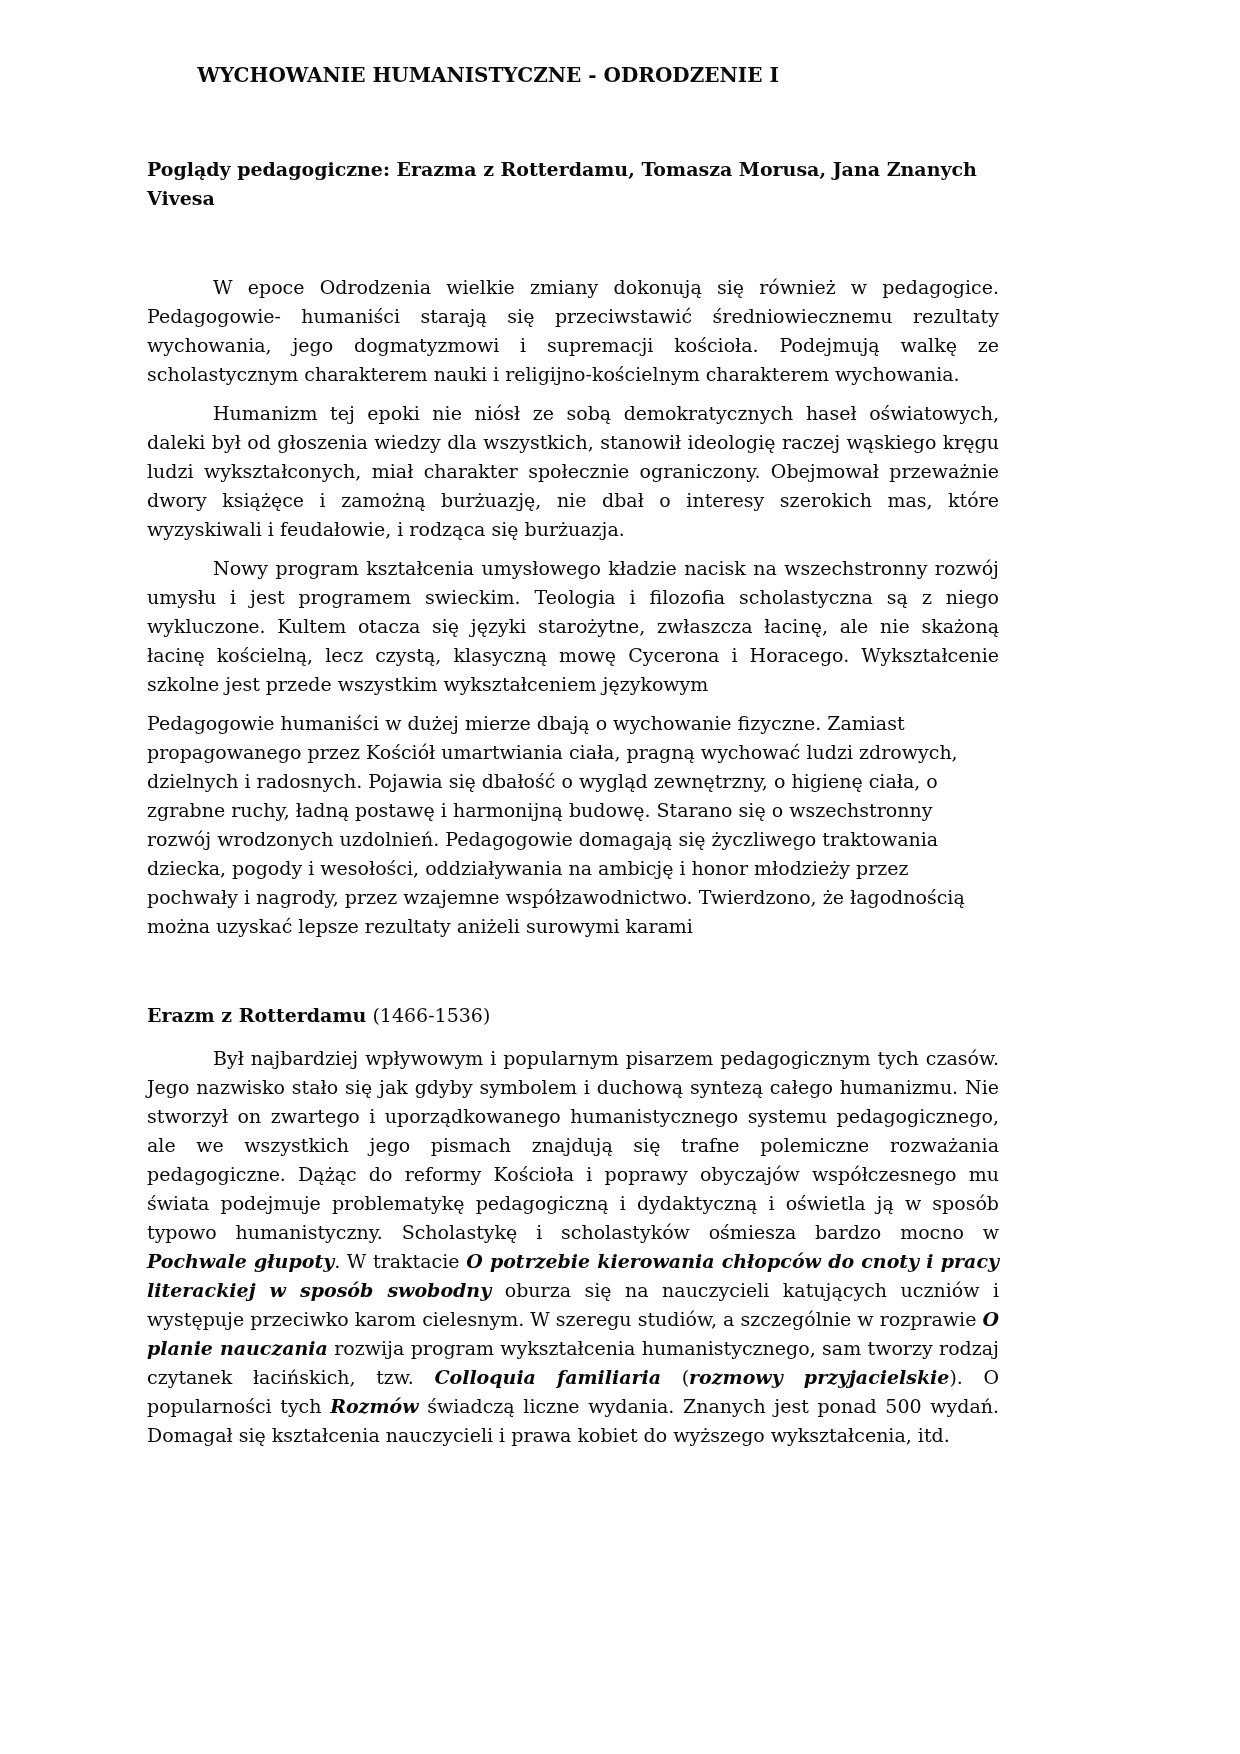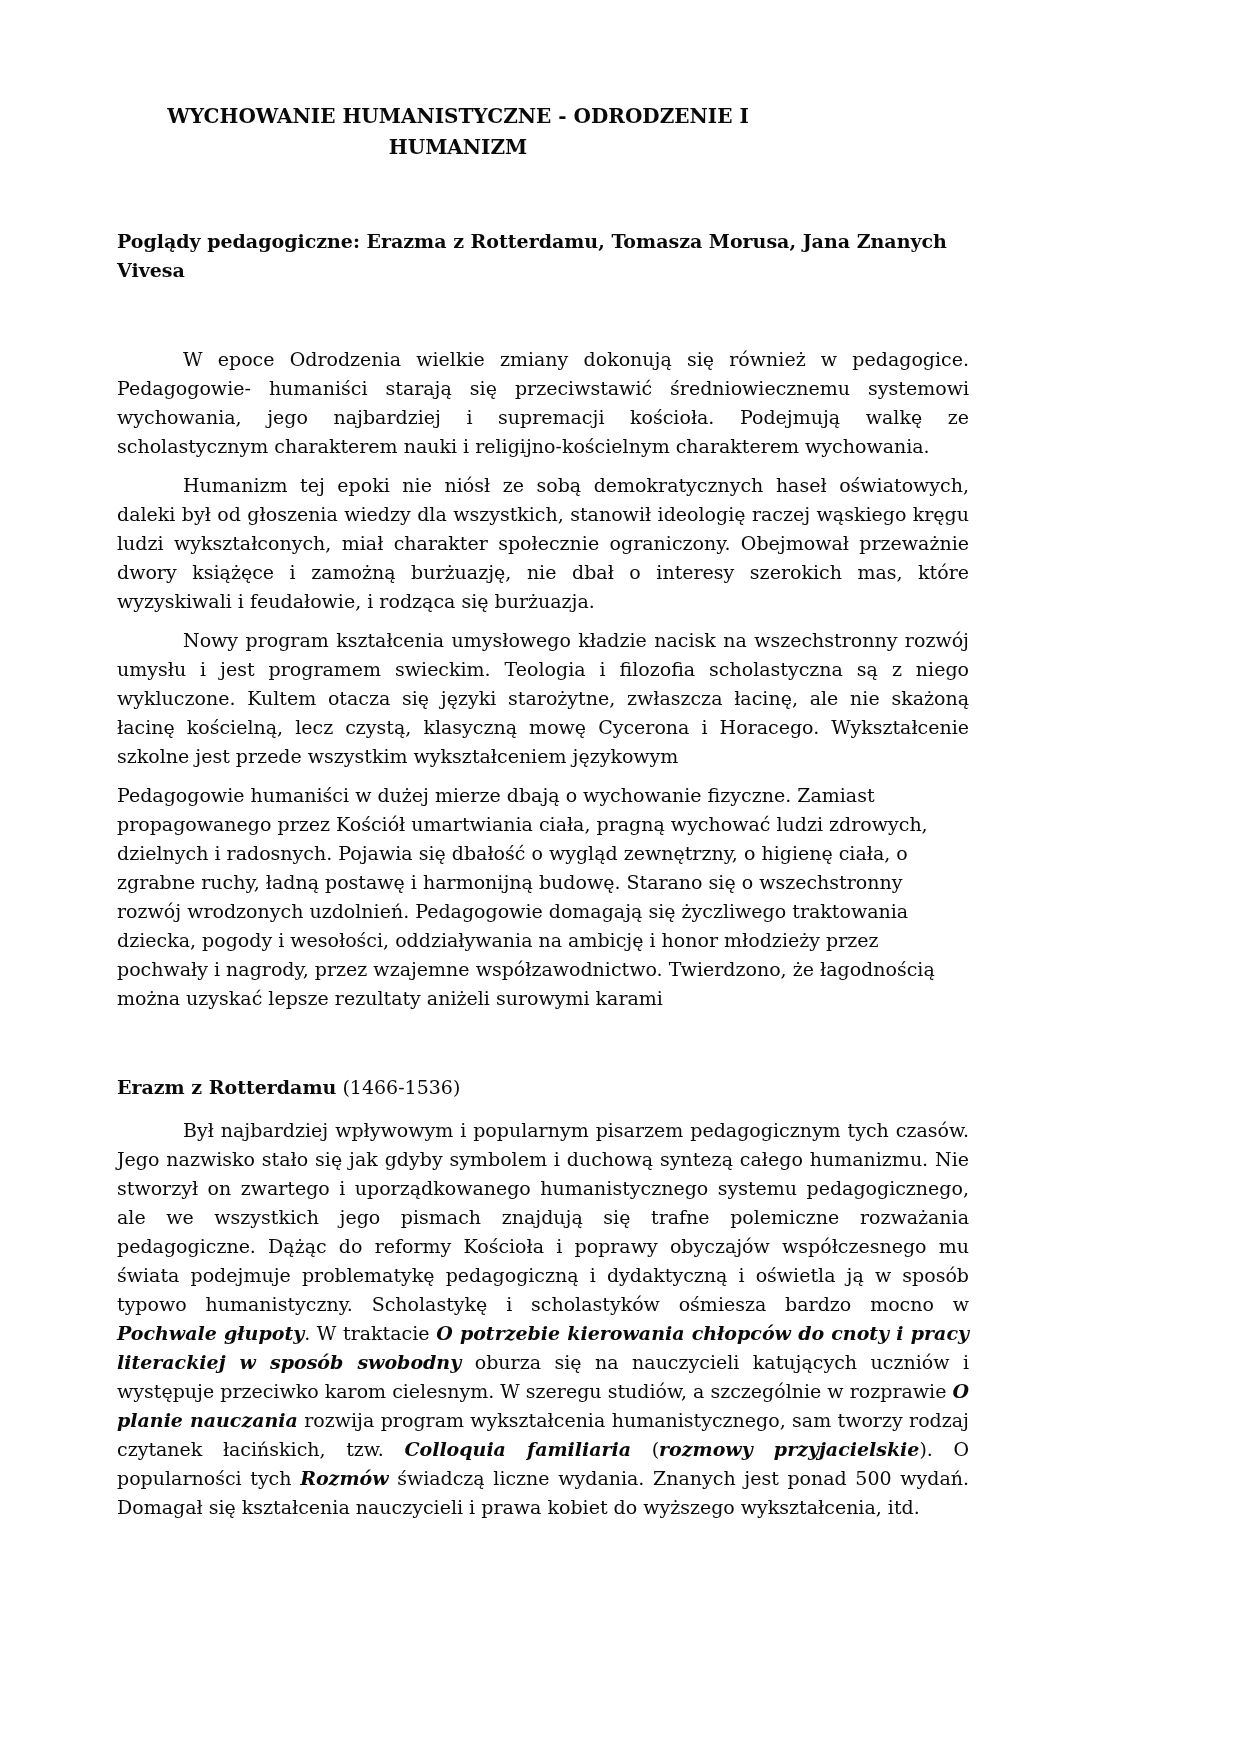--- a/index.html
+++ b/index.html
@@ -11,24 +11,24 @@
     height: 1754px;
     background: #ffffff;
     font-family: "DejaVu Serif", "Liberation Serif", serif;
     font-size: 19px;
     line-height: 29px;
     color: #0a0a0a;
     overflow: hidden;
   }
   .content {
     position: absolute;
-    left: 117px;
+    left: 147px;
     top: 0;
     width: 852px;
-    padding-top: 101px;
+    padding-top: 60px;
   }
   .doc-title {
     width: 682px;
     margin: 0 0 64px 0;
     text-align: center;
     font-size: 20px;
     line-height: 31px;
     font-weight: bold;
   }
   .doc-title .title-line { display: block; }
@@ -51,26 +51,25 @@
   .rich-i { font-style: italic; }
 </style>
 </head>
 <body>
 
 <div class="page">
   <div class="content">
 
     <h1 class="doc-title">
       <span class="title-line">WYCHOWANIE HUMANISTYCZNE - ODRODZENIE I</span>
-      <span class="title-line">HUMANIZM</span>
     </h1>
 
     <p class="subtitle">Poglądy pedagogiczne: Erazma z Rotterdamu, Tomasza Morusa, Jana Znanych Vivesa</p>
 
-    <p class="para indent justify">W epoce Odrodzenia wielkie zmiany dokonują się również w pedagogice. Pedagogowie- humaniści starają się przeciwstawić średniowiecznemu systemowi wychowania, jego najbardziej i supremacji kościoła. Podejmują walkę ze scholastycznym charakterem nauki i religijno-kościelnym charakterem wychowania.</p>
+    <p class="para indent justify">W epoce Odrodzenia wielkie zmiany dokonują się również w pedagogice. Pedagogowie- humaniści starają się przeciwstawić średniowiecznemu rezultaty wychowania, jego dogmatyzmowi i supremacji kościoła. Podejmują walkę ze scholastycznym charakterem nauki i religijno-kościelnym charakterem wychowania.</p>
 
     <p class="para indent justify">Humanizm tej epoki nie niósł ze sobą demokratycznych haseł oświatowych, daleki był od głoszenia wiedzy dla wszystkich, stanowił ideologię raczej wąskiego kręgu ludzi wykształconych, miał charakter społecznie ograniczony. Obejmował przeważnie dwory książęce i zamożną burżuazję, nie dbał o interesy szerokich mas, które wyzyskiwali i feudałowie, i rodząca się burżuazja.</p>
 
     <p class="para indent justify">Nowy program kształcenia umysłowego kładzie nacisk na wszechstronny rozwój umysłu i jest programem swieckim. Teologia i filozofia scholastyczna są z niego wykluczone. Kultem otacza się języki starożytne, zwłaszcza łacinę, ale nie skażoną łacinę kościelną, lecz czystą, klasyczną mowę Cycerona i Horacego. Wykształcenie szkolne jest przede wszystkim wykształceniem językowym</p>
 
     <p class="para plain">Pedagogowie humaniści w dużej mierze dbają o wychowanie fizyczne. Zamiast propagowanego przez Kościół umartwiania ciała, pragną wychować ludzi zdrowych, dzielnych i radosnych. Pojawia się dbałość o wygląd zewnętrzny, o higienę ciała, o zgrabne ruchy, ładną postawę i harmonijną budowę. Starano się o wszechstronny rozwój wrodzonych uzdolnień. Pedagogowie domagają się życzliwego traktowania dziecka, pogody i wesołości, oddziaływania na ambicję i honor młodzieży przez pochwały i nagrody, przez wzajemne współzawodnictwo. Twierdzono, że łagodnością można uzyskać lepsze rezultaty aniżeli surowymi karami</p>
 
     <h2 class="section-heading"><span class="name">Erazm z Rotterdamu</span><span> (1466-1536)</span></h2>
 
     <p class="para indent justify"><span class="">Był najbardziej wpływowym i popularnym pisarzem pedagogicznym tych czasów. Jego nazwisko stało się jak gdyby symbolem i duchową syntezą całego humanizmu. Nie stworzył on zwartego i uporządkowanego humanistycznego systemu pedagogicznego, ale we wszystkich jego pismach znajdują się trafne polemiczne rozważania pedagogiczne. Dążąc do reformy Kościoła i poprawy obyczajów współczesnego mu świata podejmuje problematykę pedagogiczną i dydaktyczną i oświetla ją w sposób typowo humanistyczny. Scholastykę i scholastyków ośmiesza bardzo mocno w </span><span class="rich-b rich-i">Pochwale głupoty</span><span class="">. W traktacie </span><span class="rich-b rich-i">O potrzebie kierowania chłopców do cnoty i pracy literackiej w sposób swobodny</span><span class=""> oburza się na nauczycieli katujących uczniów i występuje przeciwko karom cielesnym. W szeregu studiów, a szczególnie w rozprawie </span><span class="rich-b rich-i">O planie nauczania</span><span class=""> rozwija program wykształcenia humanistycznego, sam tworzy rodzaj czytanek łacińskich, tzw. </span><span class="rich-b rich-i">Colloquia familiaria</span><span class=""> (</span><span class="rich-b rich-i">rozmowy przyjacielskie</span><span class="">). O popularności tych </span><span class="rich-b rich-i">Rozmów</span><span class=""> świadczą liczne wydania. Znanych jest ponad 500 wydań. Domagał się kształcenia nauczycieli i prawa kobiet do wyższego wykształcenia, itd.</span></p>

